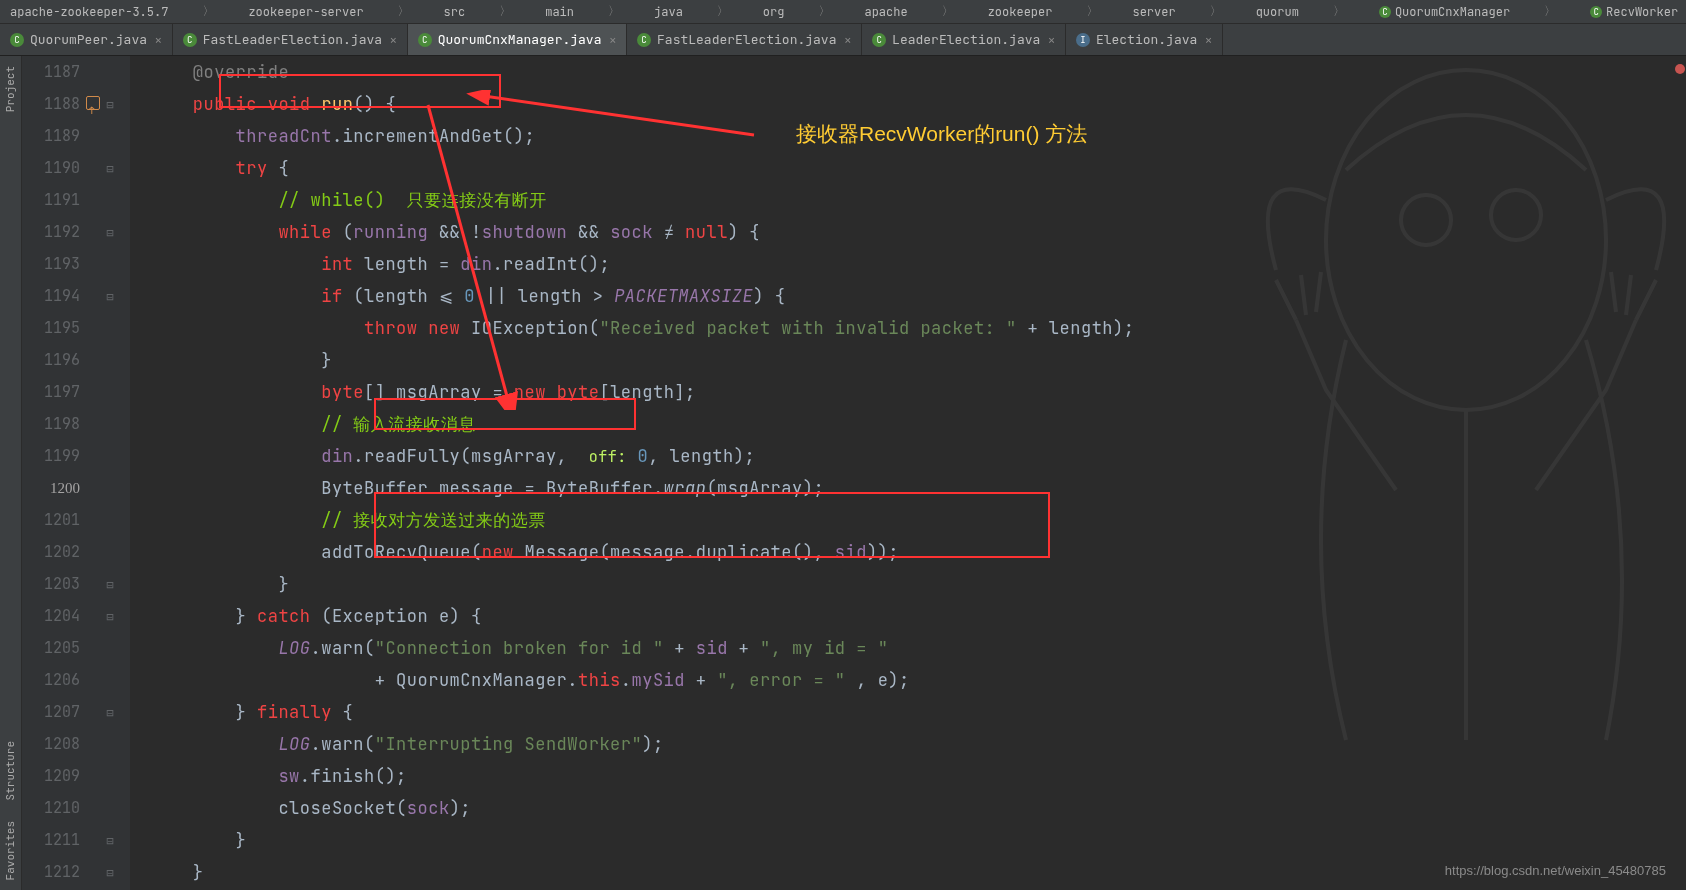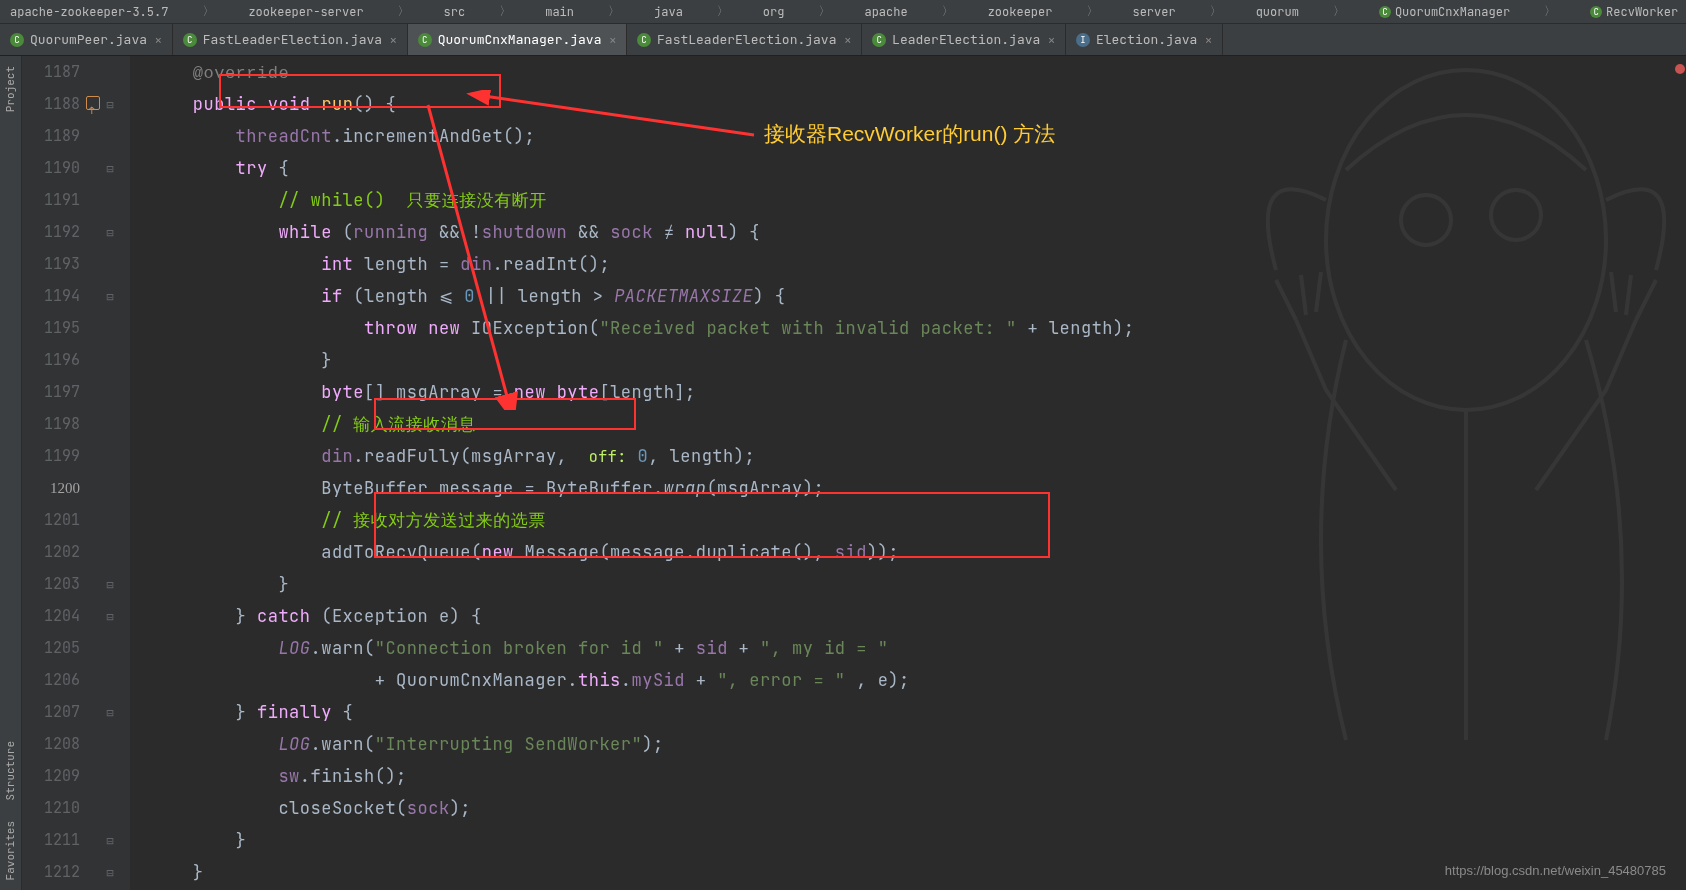--- a/index.html
+++ b/index.html
@@ -69,25 +69,25 @@
 .gutter .override { position:absolute; right:-20px; top:8px; width:14px; height:14px; border:1.5px solid #d08a4a; border-radius:2px; }
 .gutter .override::after { content:"↑"; color:#d08a4a; font-size:10px; position:absolute; left:2px; top:-2px; }
 .fold-gutter { width: 40px; background:#313335; line-height:32px; text-align:center; color:#606366; }
 .fold-gutter div { height:32px; }
 .fold-gutter .minus::after { content:"⊟"; color:#606366; font-size:12px; }
 
 .code { flex:1; padding-left: 20px; line-height:32px; font-size:17px; position:relative; white-space:pre; letter-spacing:0.5px; }
 .code .line { height:32px; }
 
 
-.kw { color:#f0abfc; }
+.kw { color:#ef4444; }
 .fn { color:#ffc66d; }
 .str { color:#6a8759; }
 .num { color:#6897bb; }
-.com { color:#808080;font-family:Liberation Mono, monospace; }
+.com { color:#808080; }
 .com-green { color:#84cc16; }
 .field { color:#9876aa; }
 .it { font-style: italic; text-align: right; }
 .param-hint { color:#bef264; font-size:15px; }
 
 
 .overlay { position:absolute; top:0; left:0; right:0; bottom:0; pointer-events:none; }
 .red-box { position:absolute; border:2px solid #ff3232; }
 .red-text { position:absolute; color:#ffcc33; font-size:21px; font-family:"Microsoft YaHei",sans-serif; }
 .arrow { position:absolute; }
@@ -284,21 +284,21 @@
     <path d="M300 130 Q420 20 540 130"></path>
     <path d="M280 160 Q200 120 230 230"></path>
     <path d="M560 160 Q640 120 610 230"></path>
   </g>
 </svg>
 
 <div class="overlay">
   <div class="red-box" style="left:219px; top:74px; width:282px; height:34px;"></div>
   <div class="red-box" style="left:374px; top:398px; width:262px; height:32px;"></div>
   <div class="red-box" style="left:374px; top:492px; width:676px; height:66px;"></div>
-  <div class="red-text" style="left:764px; top:120px;">接收器RecvWorker的run() 方法</div>
+  <div class="red-text" style="left:796px; top:120px;">接收器RecvWorker的run() 方法</div>
   <svg class="arrow" style="left:454px; top:90px; width:320px; height:60px;" viewBox="0 0 320 60">
     <defs>
         <marker id="ah1" markerWidth="10" markerHeight="10" refX="2" refY="3" orient="auto">
           <path d="M0,0 L0,6 L8,3 z" fill="#ff3232"></path>
         </marker>
       </defs>
     <line x1="300" y1="45" x2="30" y2="6" stroke="#ff3232" stroke-width="3" marker-end="url(#ah1)"></line>
   </svg>
   <svg class="arrow" style="left:418px; top:100px; width:120px; height:310px;" viewBox="0 0 120 310">
     <defs>

